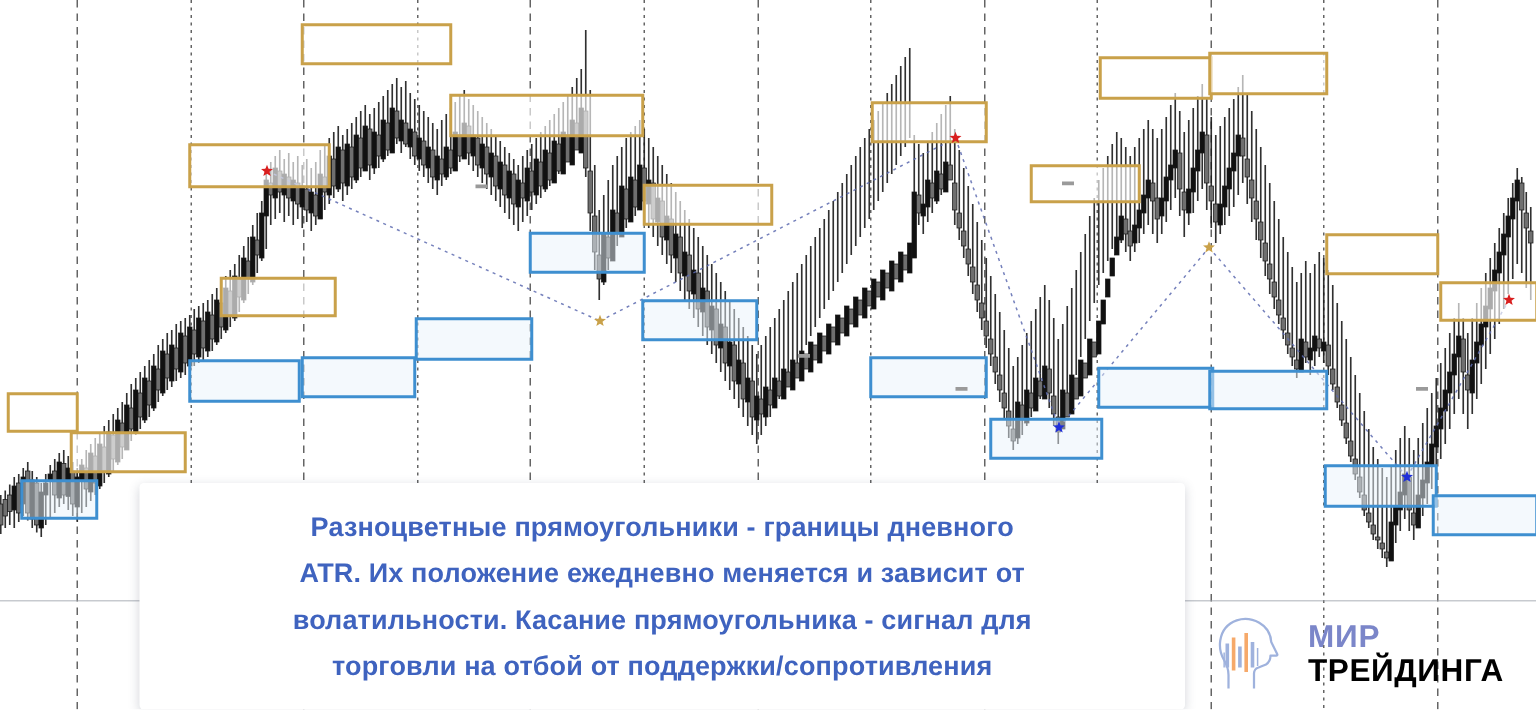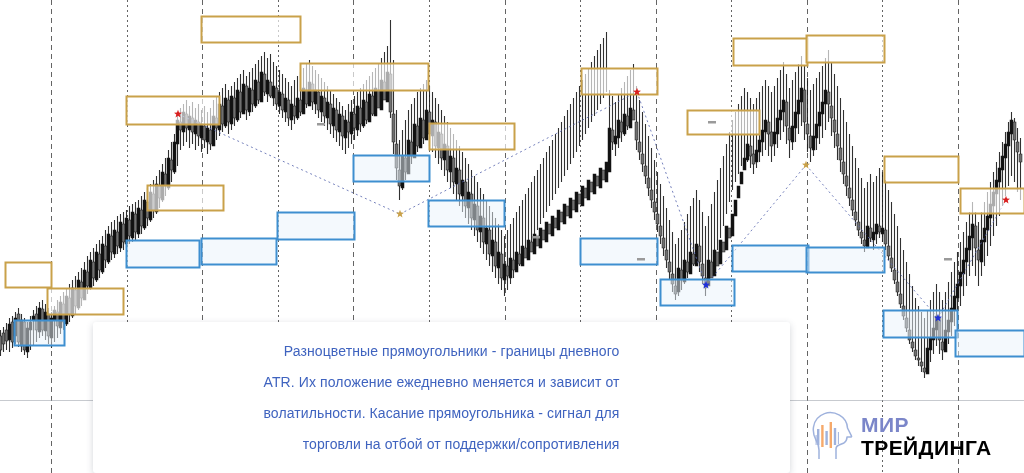--- a/index.html
+++ b/index.html
@@ -25,34 +25,34 @@
     width:697px;height:151px;
     background:#ffffff;
     border-radius:3px;
     box-shadow:0 2px 7px rgba(60,70,90,0.22);
     display:flex;align-items:center;justify-content:center;
     padding:0 10px;
     box-sizing:border-box;
   }
   #caption-text{
     color:#3f63bf;
-    font-weight:normal;
-    font-size:14px;
+    font-weight:bold;
+    font-size:18px;
     line-height:31px;
-    text-align:right;
+    text-align:center;
     letter-spacing:0.1px;
     white-space:pre-line;
   }
 
   
   #logo{
     position:absolute;
     left:806px;top:407px;
     width:172px;height:58px;
-    display:flex;align-items:center;gap:8px;
+    display:flex;align-items:center;gap:19px;
   }
   #logo-mark{width:47px;height:50px;flex:0 0 auto;}
   #logo-words{display:flex;flex-direction:column;justify-content:center;line-height:1.0;}
   #logo-word-1{
     color:#7b86c9;font-weight:bold;font-size:21px;letter-spacing:0.5px;
   }
   #logo-word-2{
     color:#000000;font-weight:bold;font-size:21px;letter-spacing:0.4px;margin-top:2px;
   }
 </style>

